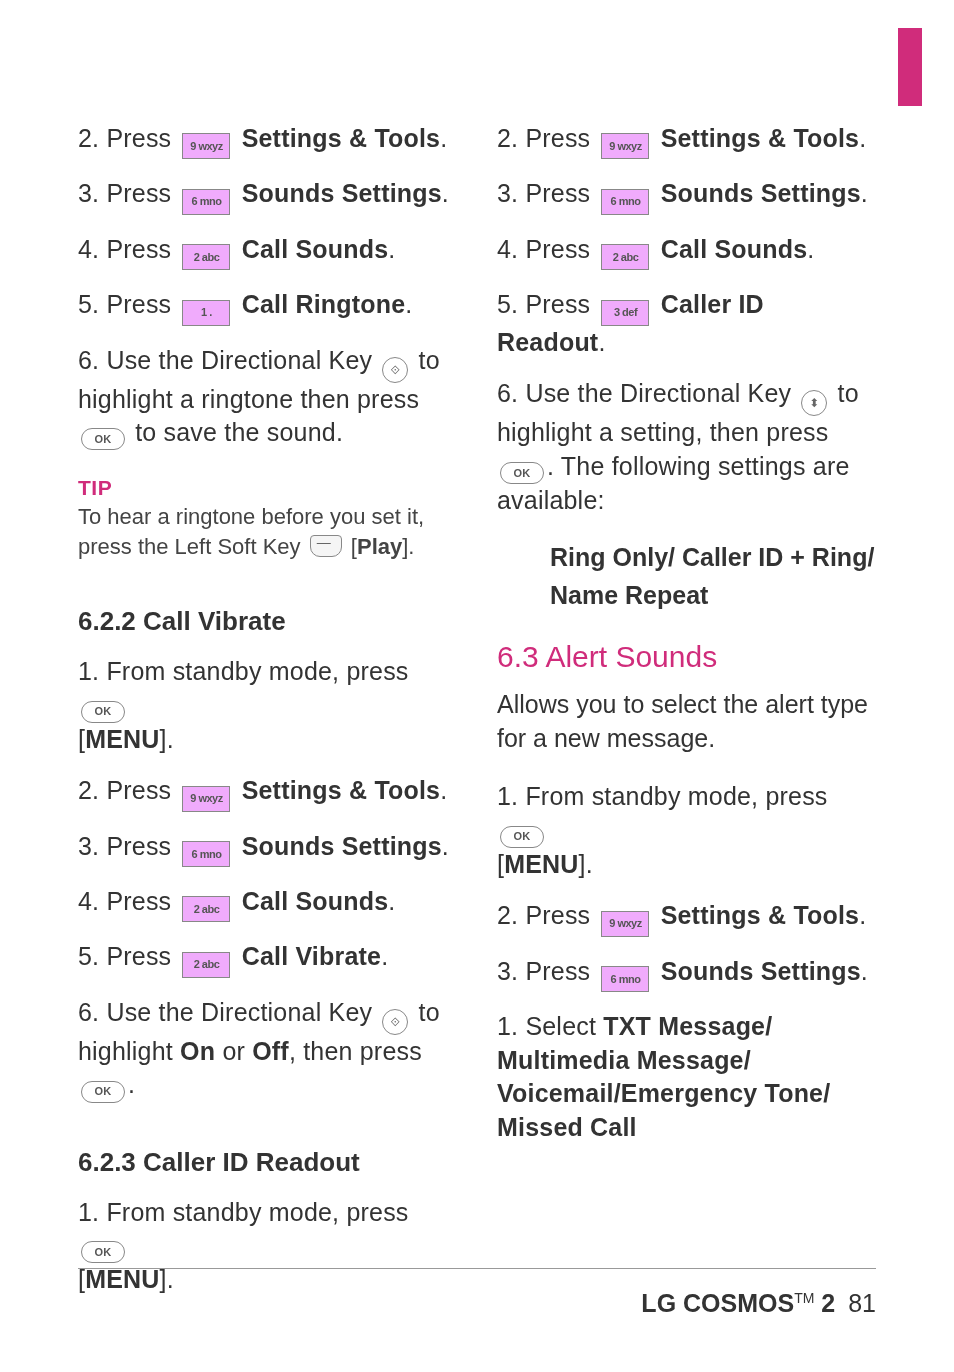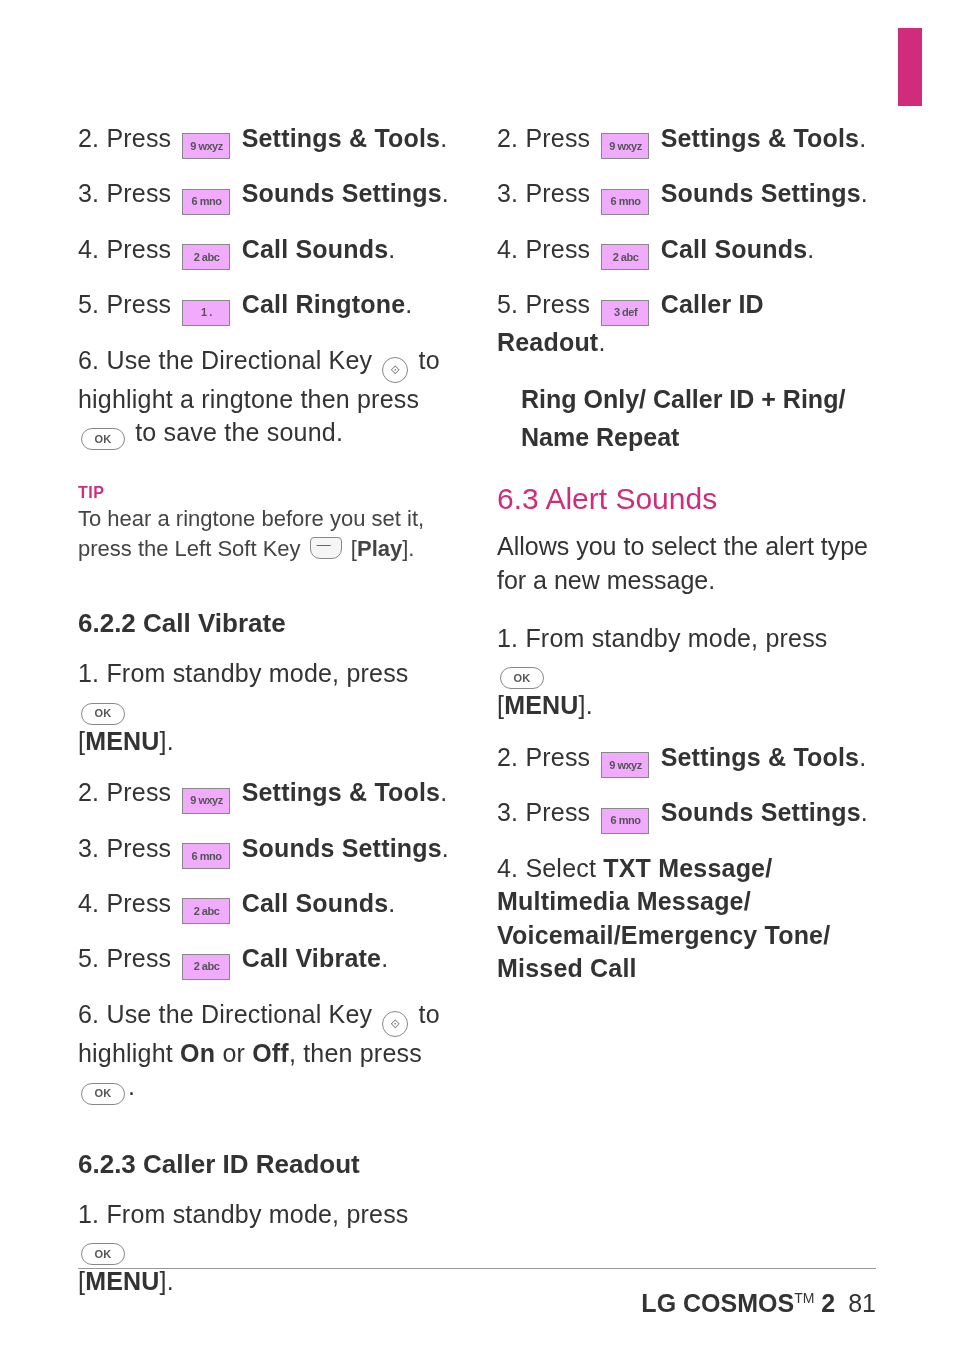--- a/index.html
+++ b/index.html
@@ -34,21 +34,21 @@
     font-weight:300;
     color:#333;
     margin:0 0 18px 0;
     letter-spacing:.2px;
   }
   .step .bold{font-weight:600}
   .options{
     font-size:25px;
     font-weight:600;
     line-height:1.5;
-    margin:4px 0 0 24px;
+    margin:4px 0 0 53px;
   }
   .key{
     display:inline-flex;
     align-items:center;justify-content:center;
     border:1.4px solid #888;
     border-radius:0;
     background:#f0abfc;
     height:24px;min-width:40px;
     padding:0 3px;
     vertical-align:-3px;
@@ -80,23 +80,23 @@
     display:inline-block;
     width:30px;height:20px;
     border:1.4px solid #888;border-radius:4px 4px 10px 10px;
     vertical-align:-3px;margin:0 3px;
     position:relative;background:#f5f5f5;
   }
   .softkey::after{content:"—";position:absolute;top:-3px;left:6px;font-size:14px;color:#666}
   .tipLabel{
     color:#d02c7b;
     font-weight:700;
-    font-size:16px;
+    font-size:21px;
     letter-spacing:.5px;
-    margin-top:16px;
+    margin-top:8px;
   }
   .tipBody{
     font-size:22px;
     font-weight:300;
     line-height:1.35;
     margin-top:2px;margin-bottom:18px;
     color:#444;
   }
   .tipBody .bold{font-weight:600}
   .h3{
@@ -247,20 +247,26 @@
       <span class="key">2 abc</span>
       <span class="bold">Call Sounds</span><span>.</span>
     </p>
 
     <p class="step">
       <span>5. Press</span>
       <span class="key">3 def</span>
       <span class="bold">Caller ID Readout</span><span>.</span>
     </p>
 
+    <p class="step">
+      <span>6. Use the Directional Key</span>
+      <span class="dirkey">⬍</span>
+      <span>to highlight a setting, then press</span>
+      <span class="okpill">OK</span><span>. The following settings are available:</span>
+    </p>
 
     <div class="options">Ring Only/ Caller ID + Ring/ Name Repeat</div>
 
     <div class="h2">6.3 Alert Sounds</div>
 
     <p class="desc">Allows you to select the alert type for a new message.</p>
 
     <p class="step">
       <span>1. From standby mode, press</span>
       <span class="okpill">OK</span><br>
@@ -274,21 +280,21 @@
     </p>
 
     <p class="step">
       <span>3. Press</span>
       <span class="key">6 mno</span>
       <span class="bold">Sounds Settings</span><span>.</span>
     </p>
 
 
     <p class="step">
-      <span>4. Select</span>
+      <span>1. Select</span>
       <span class="bold">TXT Message/ Multimedia Message/ Voicemail/Emergency Tone/ Missed Call</span>
     </p>
 
   </div>
 </div>
 
 <div class="footer">
   <span class="brand">
     <b>LG</b>
     <b>COSMOS</b><span class="tm">TM</span>

